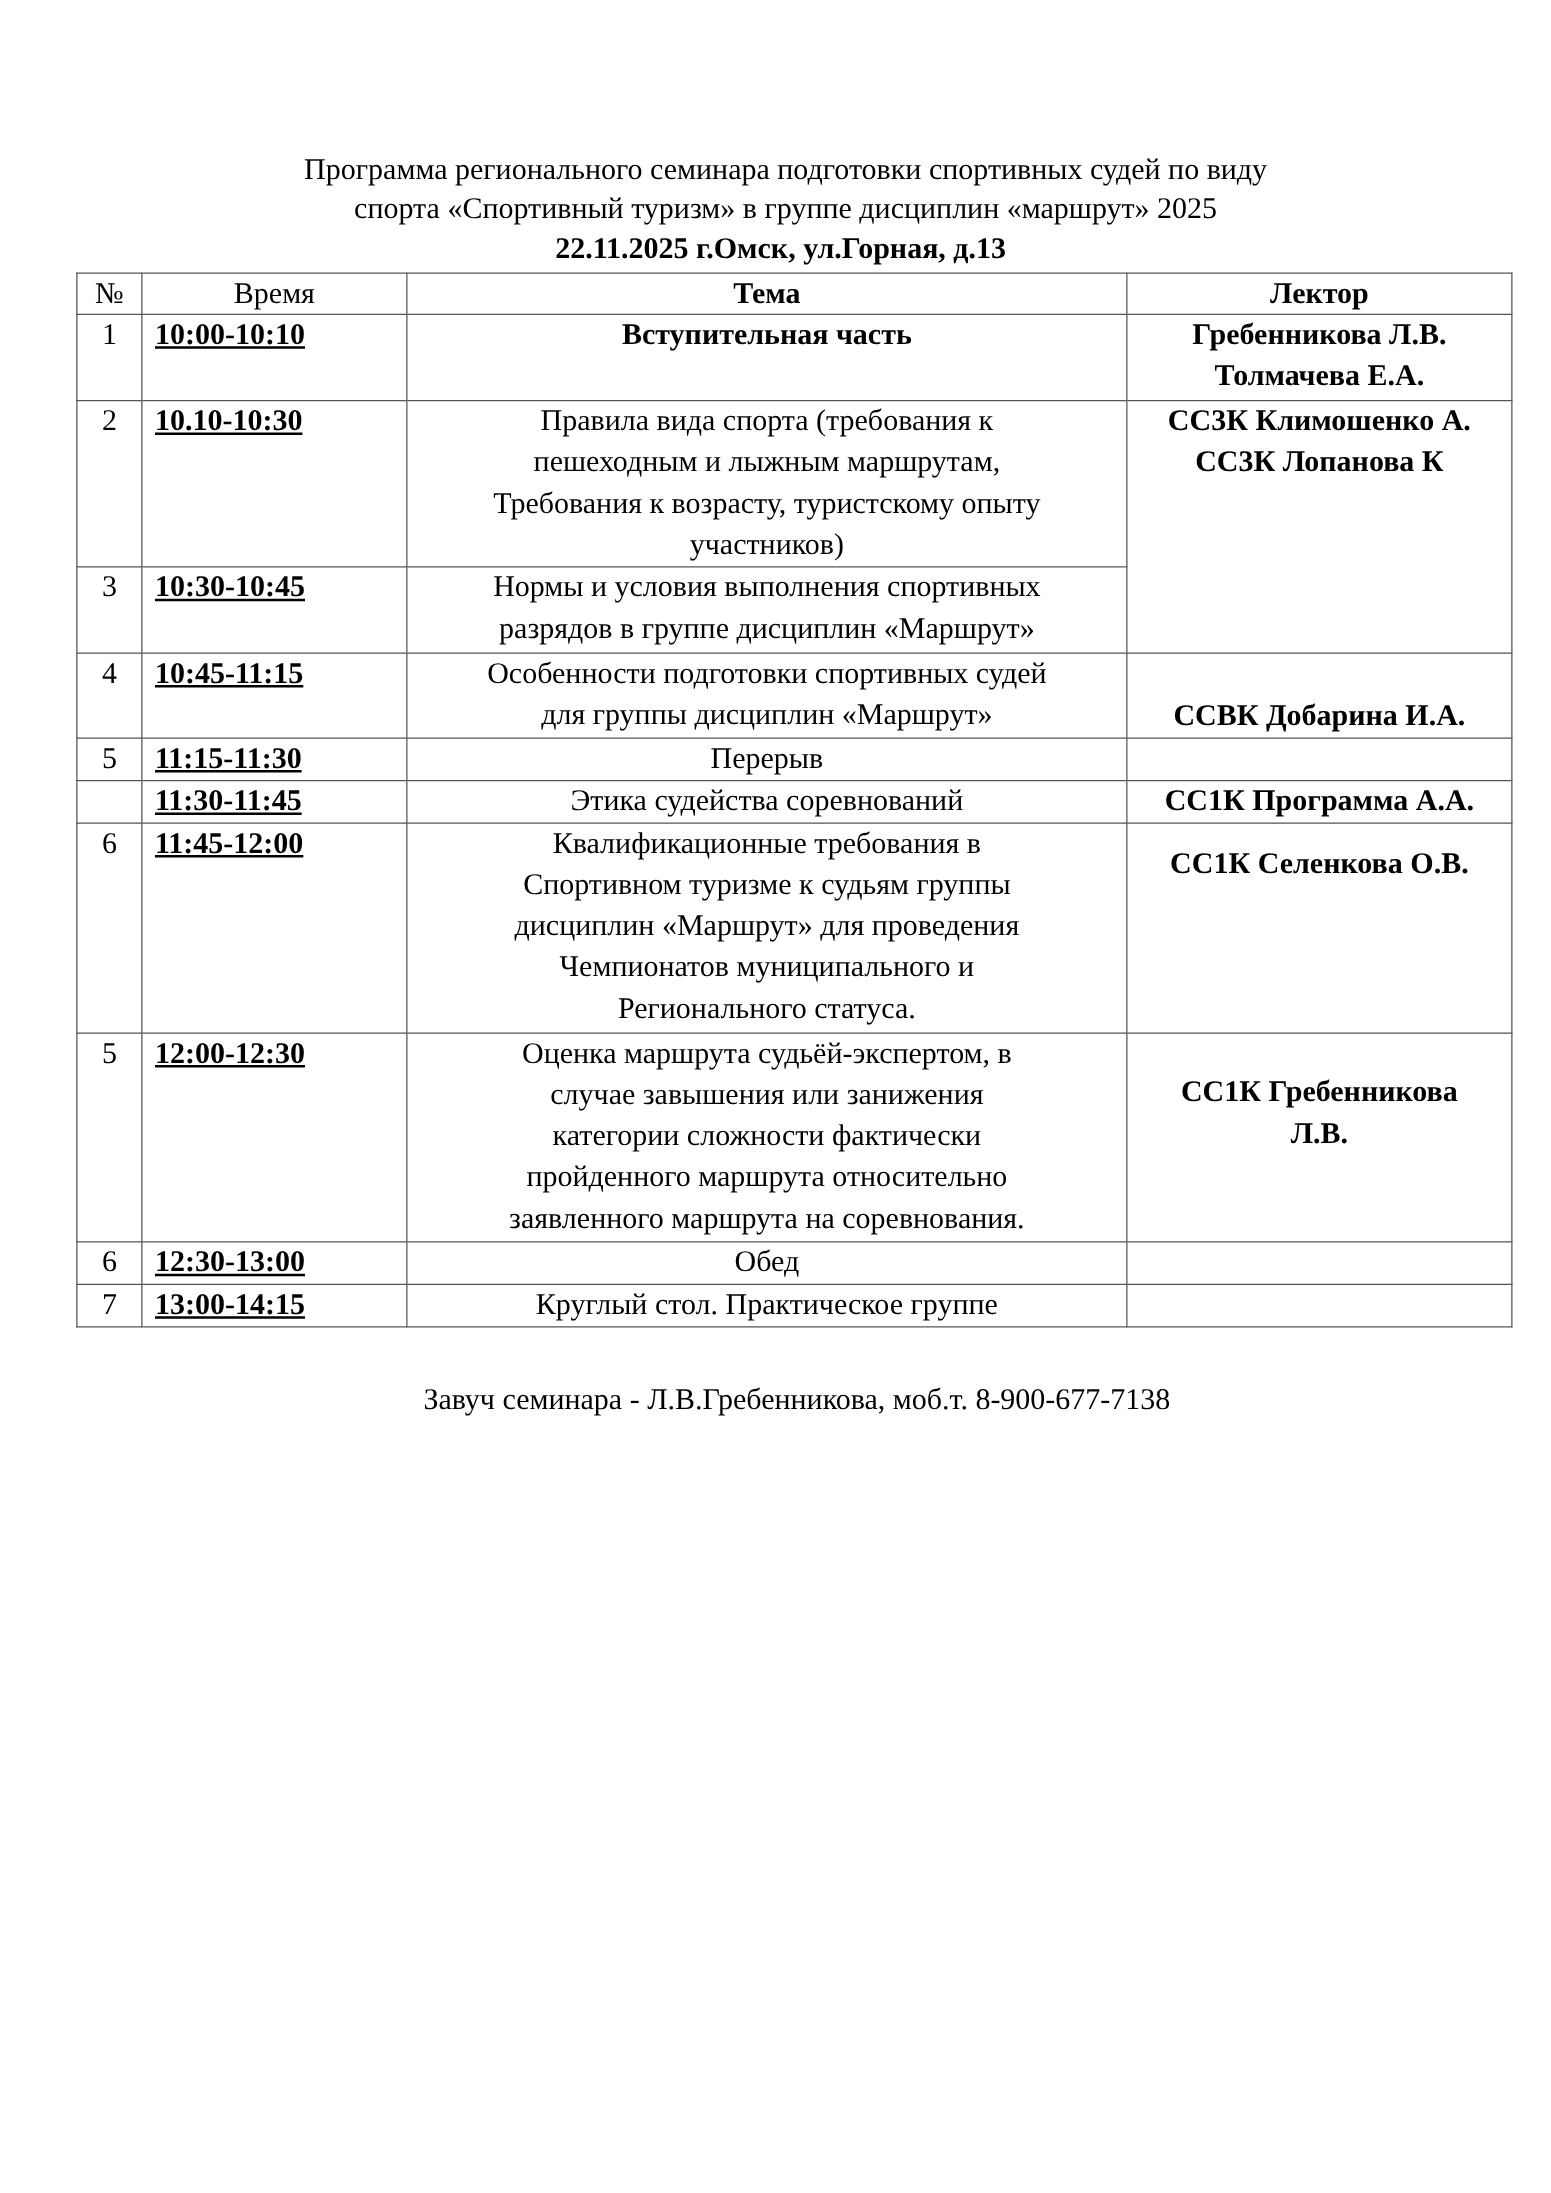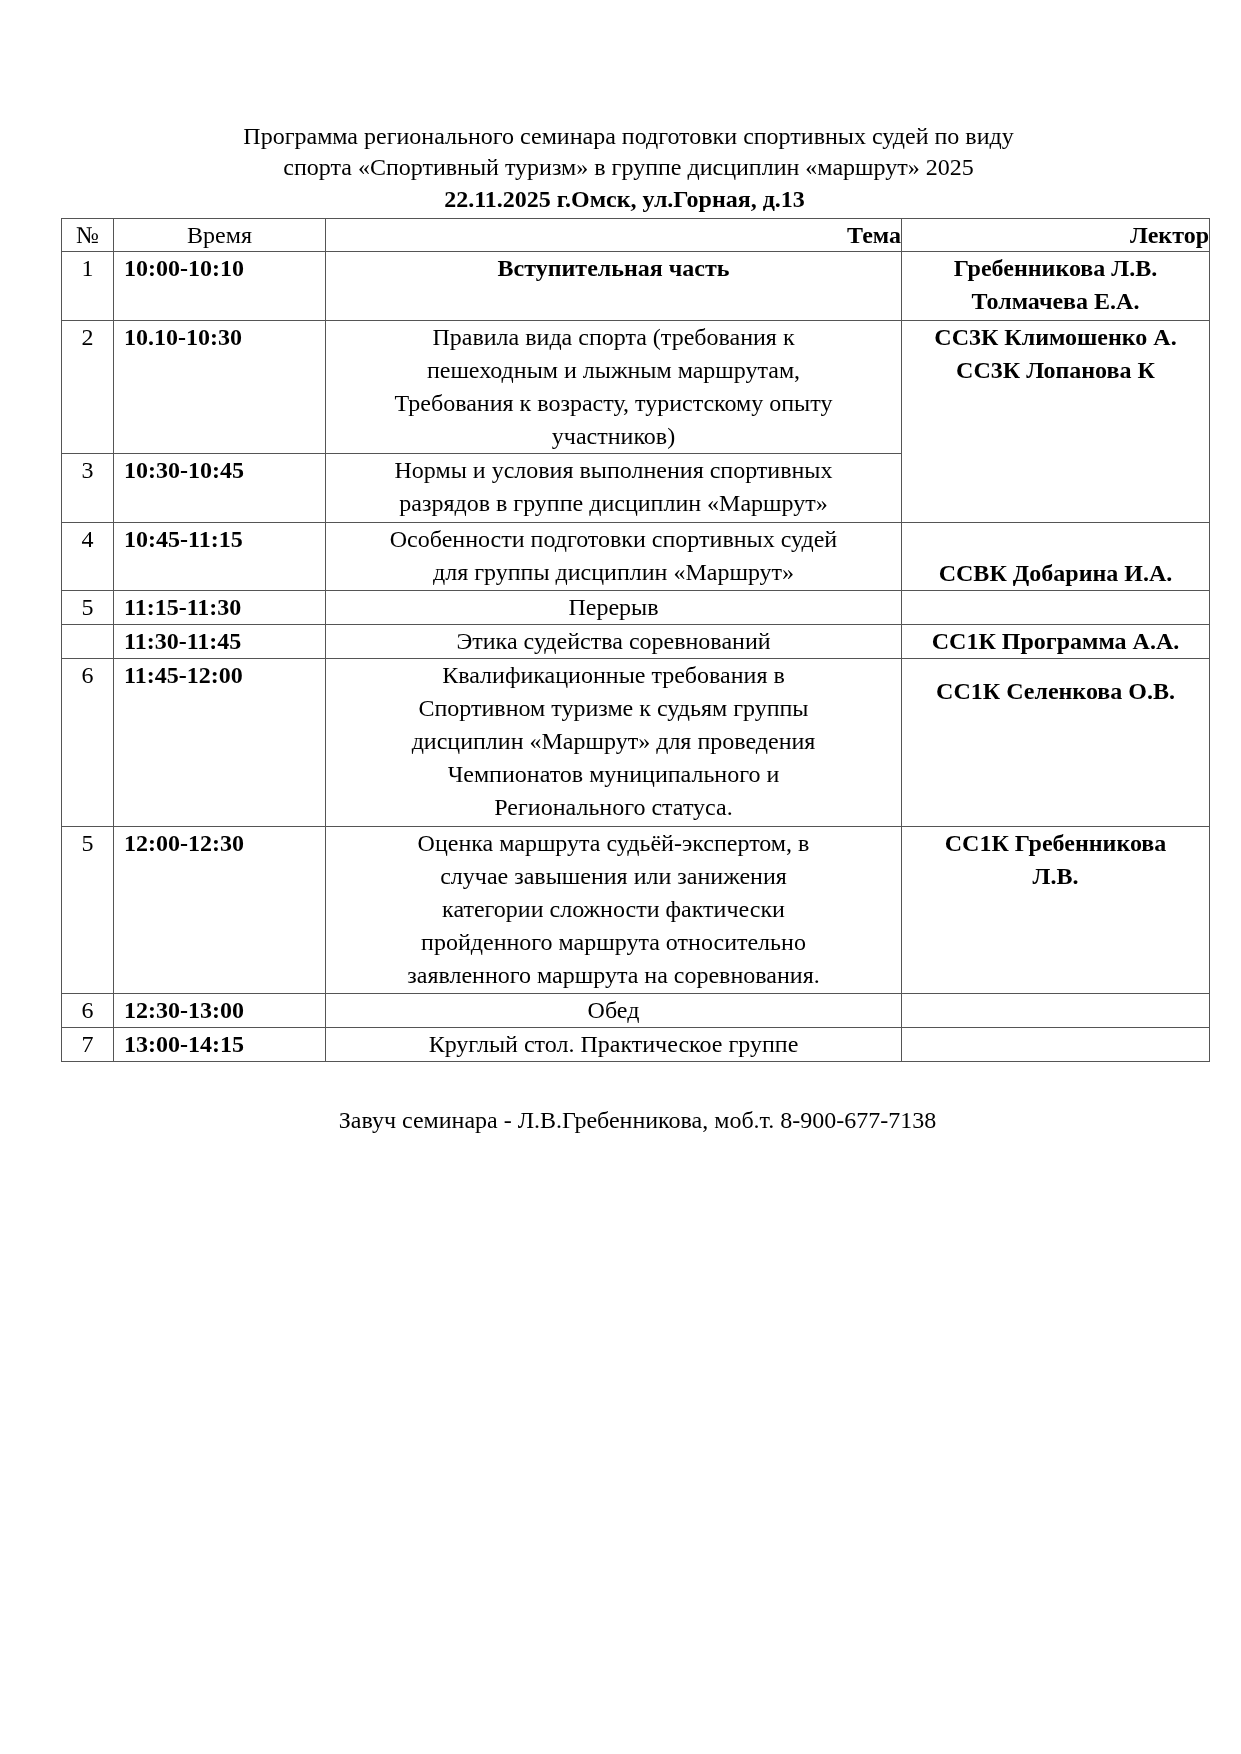--- a/index.html
+++ b/index.html
@@ -17,27 +17,27 @@
 
   table.program {
     position: absolute; left: 61px; top: 218px; width: 1148px;
     border-collapse: collapse; table-layout: fixed;
     font-size: 24px; line-height: 33px;
   }
   table.program td, table.program th {
     border: 1.5px solid #555; padding: 0 10px; vertical-align: top;
   }
   table.program th { font-weight: normal; text-align: center; height: 32px; line-height: 32px; padding: 0; }
-  table.program th.bold { font-weight: bold; text-align: right; }
+  table.program th.bold { font-weight: bold; }
   col.c-num { width: 52px; }
   col.c-time { width: 212px; }
   col.c-topic { width: 576px; }
   col.c-lect { width: 308px; }
   td.num { text-align: center; padding: 0; }
-  td.time { font-weight: bold; padding-left: 12px; }
+  td.time { font-weight: bold; padding-left: 12px; text-decoration: underline; }
   td.topic { padding-left: 10px; }
   td.topic.bold { font-weight: bold; text-align: center; }
   td.lect { text-align: center; padding: 0 4px; font-weight: bold; }
   td.lect.bottom { vertical-align: bottom; }
   .line { display: block; text-align: center; }
 
   .footer {
     position: absolute; top: 1104px; left: 0; width: 1225px; text-align: center;
     font-size: 24px; line-height: 32px; padding-left: 50px; box-sizing: border-box;
   }
@@ -153,21 +153,21 @@
       <td class="num">5</td>
       <td class="time">12:00-12:30</td>
       <td class="topic">
         <span class="line">Оценка маршрута судьёй-экспертом, в</span>
         <span class="line">случае завышения или занижения</span>
         <span class="line">категории сложности фактически</span>
         <span class="line">пройденного маршрута относительно</span>
         <span class="line">заявленного маршрута на соревнования.</span>
       </td>
       <td class="lect">
-        <span class="line" style="">СС1К Гребенникова</span>
+        <span class="line" style="margin-top:31px">СС1К Гребенникова</span>
         <span class="line">Л.В.</span>
       </td>
     </tr>
 
     <tr style="height:33px">
       <td class="num">6</td>
       <td class="time">12:30-13:00</td>
       <td class="topic">
         <span class="line">Обед</span>
       </td>

